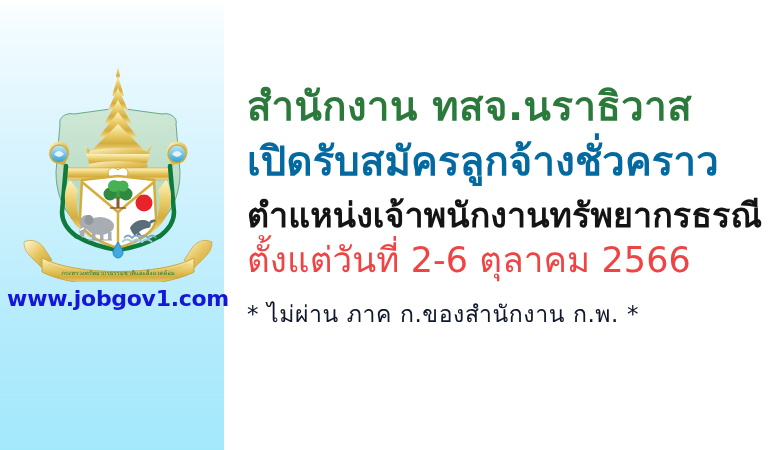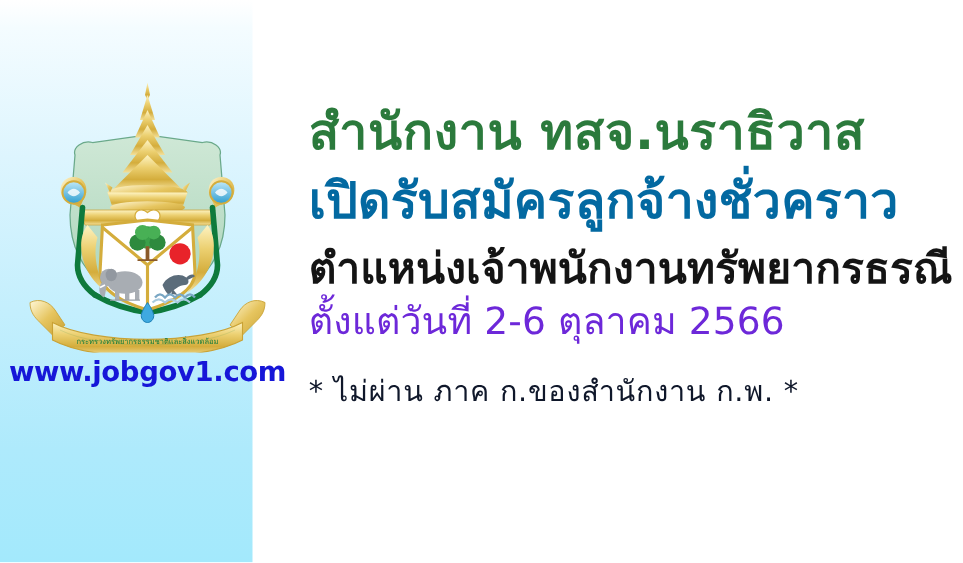--- a/index.html
+++ b/index.html
@@ -19,21 +19,21 @@
     height: 450px;
     background: #ffffff;
     overflow: hidden;
   }
 
   
   #left-panel {
     position: absolute;
     left: 0;
     top: 0;
-    width: 202px;
+    width: 224px;
     height: 450px;
     background: linear-gradient(to bottom, #ffffff 0%, #f4fcff 5%, #ddf5fe 28%, #c4effd 55%, #aeeafc 80%, #a3e9fc 100%);
   }
 
   
   #emblem {
     position: absolute;
     left: 18px;
     top: 62px;
     width: 200px;
@@ -87,23 +87,23 @@
   }
   #line-position {
     top: 198px;
     font-size: 34px;
     font-weight: 700;
     color: #141414;
     letter-spacing: 0.1px;
   }
   #line-dates {
     top: 243px;
-    font-size: 30px;
+    font-size: 35px;
     font-weight: 400;
-    color: #6d28d9;
+    color: #ef4444;
     letter-spacing: 0.1px;
   }
   #line-note {
     top: 303px;
     font-size: 23px;
     font-weight: 400;
     color: #0f172a;
     letter-spacing: 0.6px;
   }
 </style>

